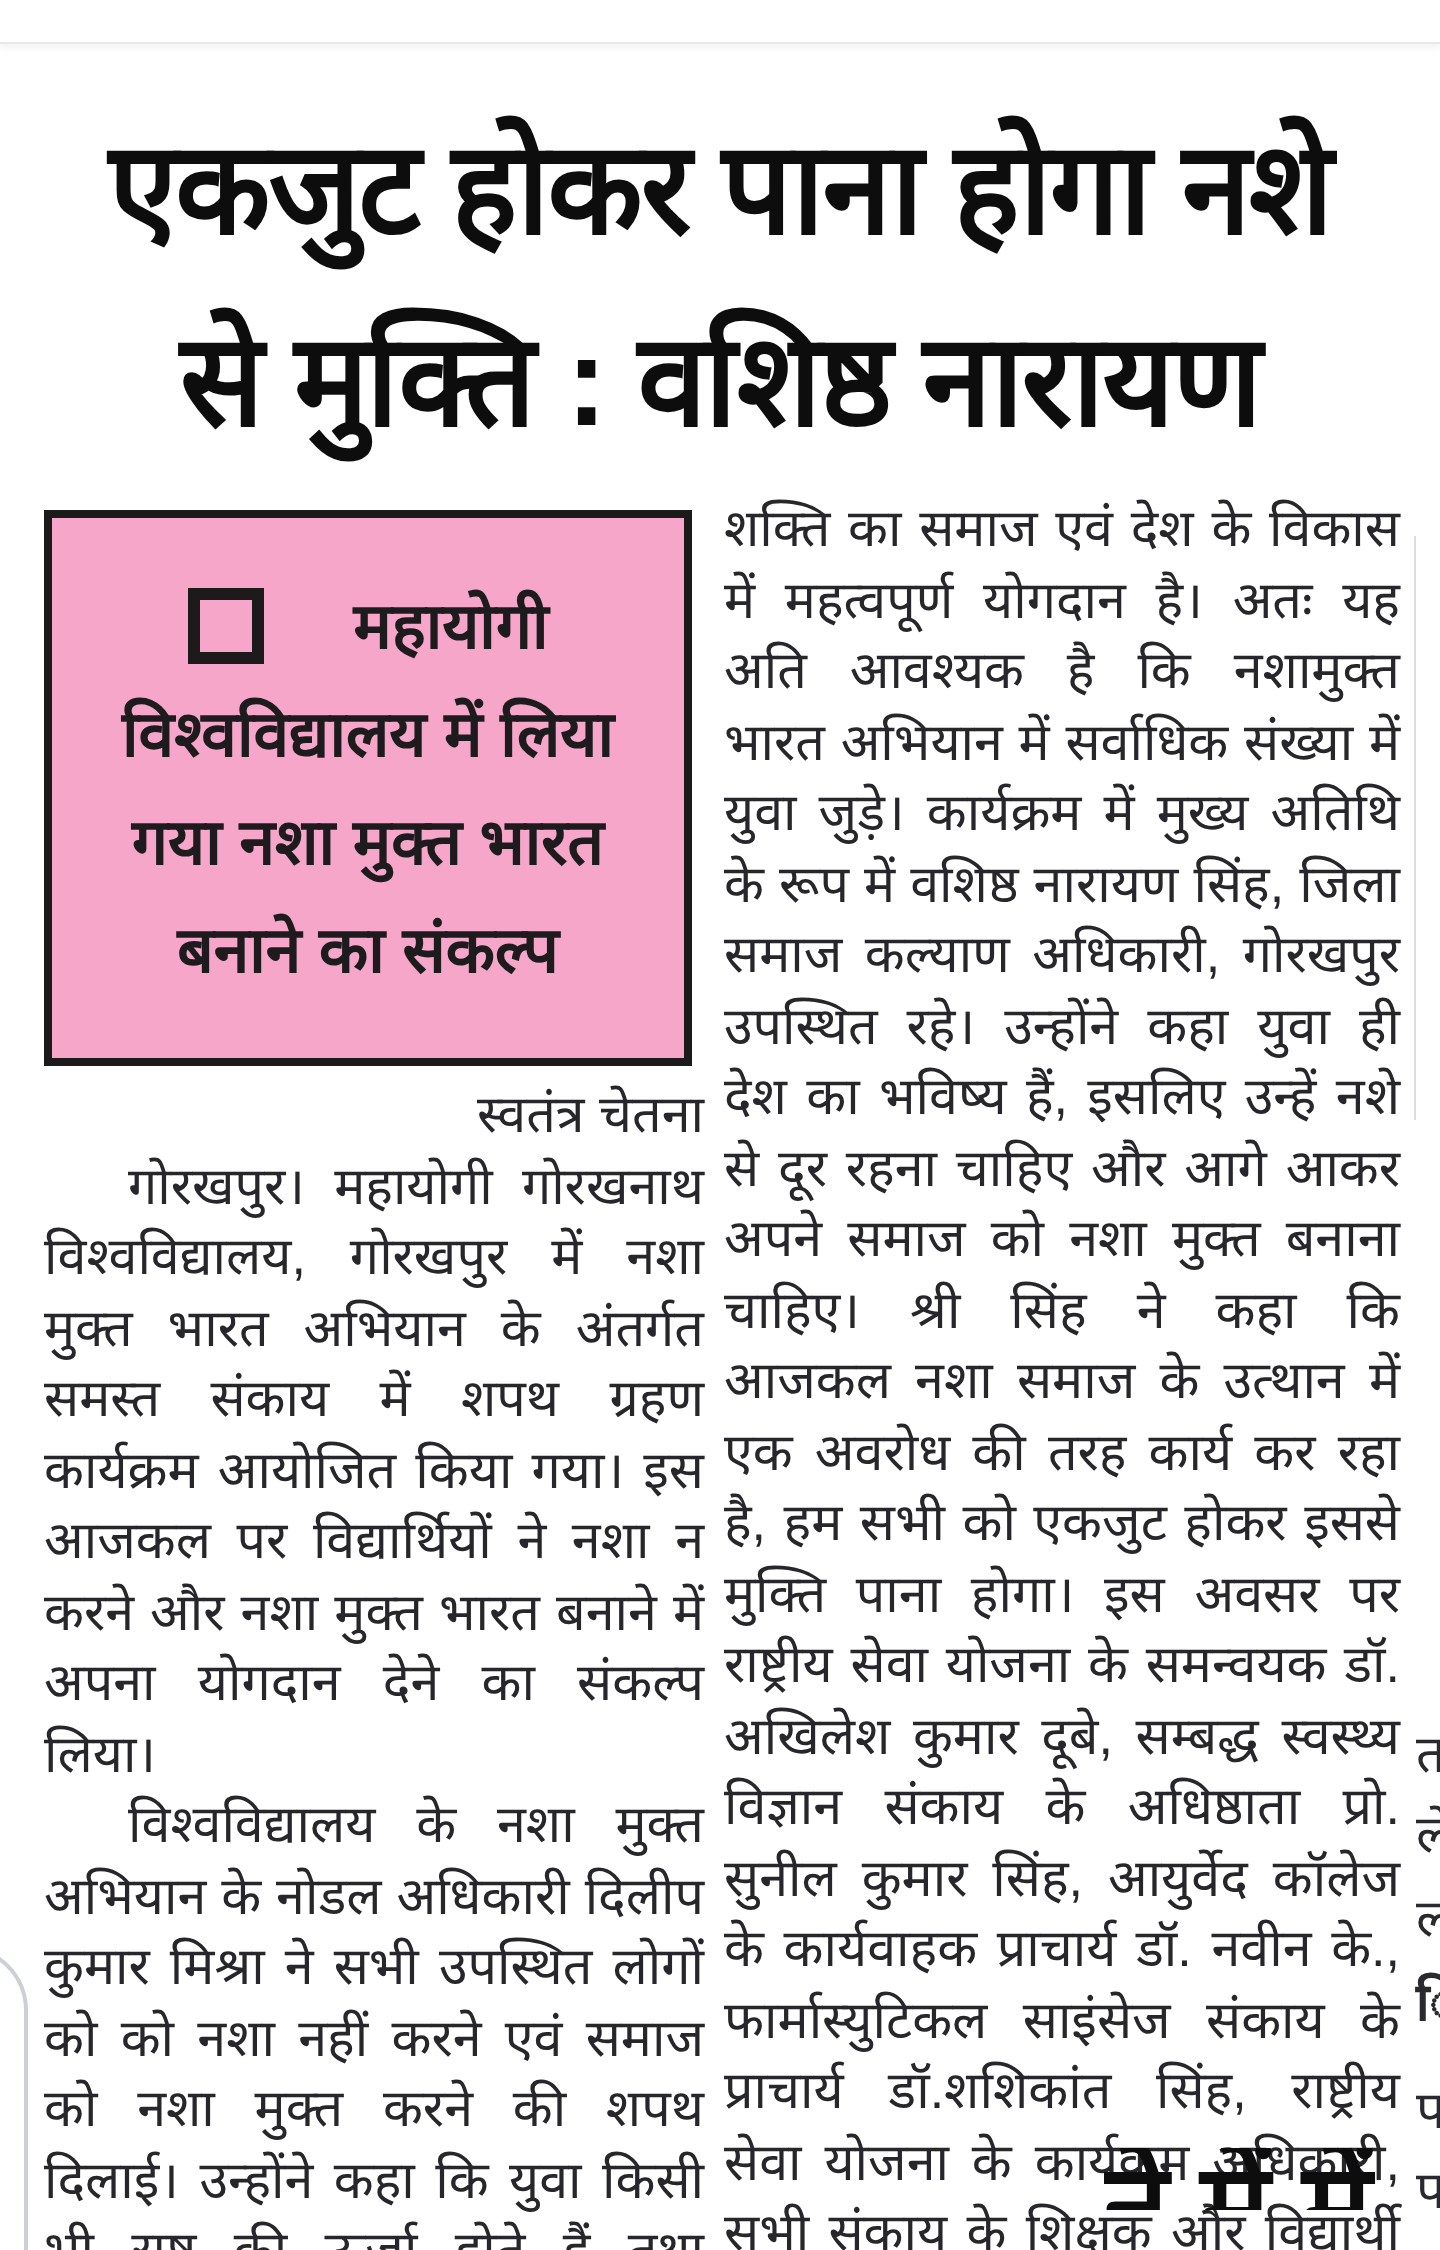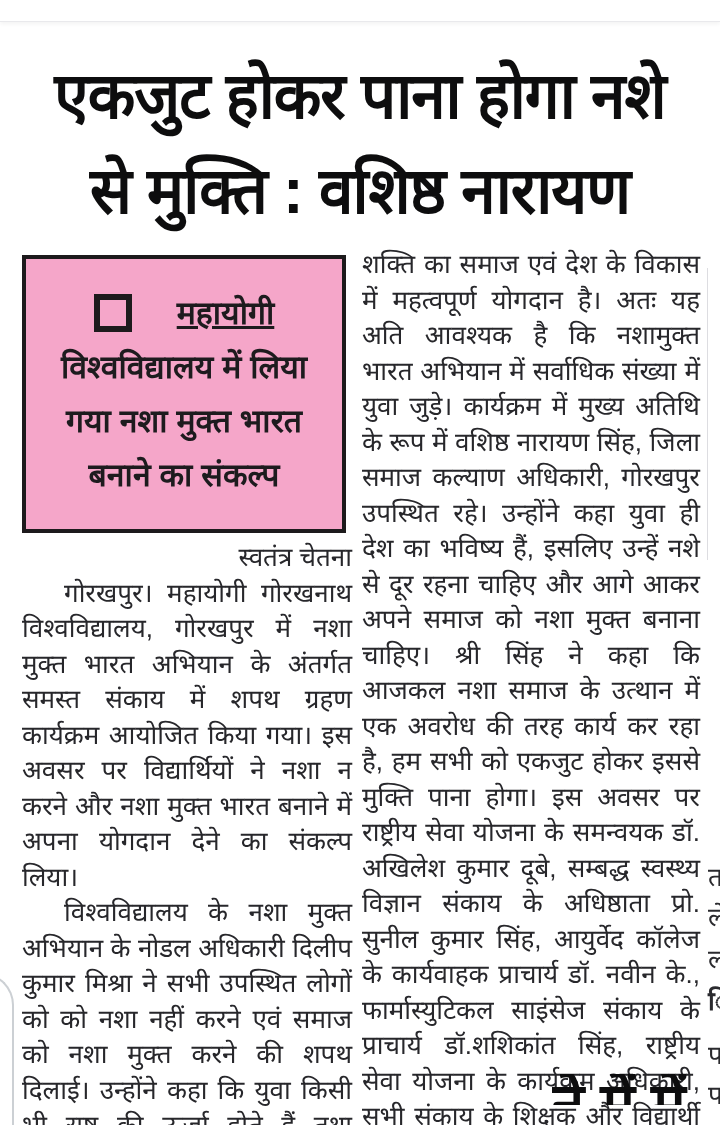--- a/index.html
+++ b/index.html
@@ -25,21 +25,21 @@
   .headline .hl-line{white-space:nowrap;}
   
   .highlight-box{
     position:absolute;left:22px;top:255px;width:316px;height:270px;
     background:#f5a6c9;border:4px solid #1d1a1c;
     display:flex;flex-direction:column;justify-content:center;
     text-align:center;font-weight:bold;color:#1d1b1e;
     font-size:32px;line-height:54px;
   }
   .hb-line{white-space:nowrap;}
-  .hb-first{display:flex;align-items:center;justify-content:center;gap:45px;text-decoration:underline;}
+  .hb-first{display:flex;align-items:center;justify-content:center;gap:45px;}
   .square-bullet{
     display:inline-block;width:26px;height:26px;
     border:6px solid #1d1a1c;background:transparent;
   }
   
   .col{
     position:absolute;font-size:26px;line-height:35.5px;
     text-align:justify;color:#27272b;
   }
   .col-left{left:22px;top:540px;width:330px;}
@@ -89,21 +89,21 @@
     <span class="square-bullet"></span>
     <span>महायोगी</span>
   </div>
   <div class="hb-line">विश्वविद्यालय में लिया</div>
   <div class="hb-line">गया नशा मुक्त भारत</div>
   <div class="hb-line">बनाने का संकल्प</div>
 </div>
 
 <div class="col col-left">
   <div class="byline">स्वतंत्र चेतना</div>
-  <p class="para">गोरखपुर। महायोगी गोरखनाथ विश्वविद्यालय, गोरखपुर में  नशा मुक्त भारत अभियान के अंतर्गत समस्त संकाय में शपथ ग्रहण कार्यक्रम आयोजित किया गया। इस अवसर पर विद्यार्थियों ने नशा न करने और नशा मुक्त भारत बनाने में अपना योगदान देने का संकल्प लिया।</p>
+  <p class="para">गोरखपुर। महायोगी गोरखनाथ विश्वविद्यालय, गोरखपुर में  नशा मुक्त भारत अभियान के अंतर्गत समस्त संकाय में शपथ ग्रहण कार्यक्रम आयोजित किया गया। इस आजकल पर विद्यार्थियों ने नशा न करने और नशा मुक्त भारत बनाने में अपना योगदान देने का संकल्प लिया।</p>
   <p class="para">विश्वविद्यालय के नशा मुक्त अभियान के  नोडल अधिकारी दिलीप कुमार मिश्रा ने सभी उपस्थित लोगों को को नशा नहीं करने एवं समाज को नशा मुक्त करने की शपथ दिलाई। उन्होंने कहा कि युवा किसी भी राष्ट्र की ऊर्जा होते हैं तथा युवाओं की</p>
 </div>
 
 <div class="col col-right">
   <p class="para-first">शक्ति का समाज एवं देश के विकास में महत्वपूर्ण योगदान है। अतः यह अति आवश्यक है कि नशामुक्त भारत अभियान में सर्वाधिक संख्या में युवा जुड़े। कार्यक्रम में मुख्य अतिथि के रूप में  वशिष्ठ नारायण सिंह, जिला समाज कल्याण अधिकारी, गोरखपुर उपस्थित रहे। उन्होंने कहा युवा ही देश का भविष्य हैं, इसलिए उन्हें नशे से दूर रहना चाहिए और आगे आकर अपने समाज को नशा मुक्त बनाना चाहिए। श्री सिंह ने कहा कि आजकल नशा समाज के उत्थान में एक अवरोध की तरह कार्य कर रहा है, हम सभी को एकजुट होकर इससे मुक्ति पाना होगा। इस अवसर पर राष्ट्रीय सेवा योजना के समन्वयक डॉ. अखिलेश कुमार दूबे, सम्बद्ध स्वस्थ्य विज्ञान संकाय के अधिष्ठाता  प्रो. सुनील कुमार सिंह,  आयुर्वेद कॉलेज के  कार्यवाहक प्राचार्य डॉ. नवीन के., फार्मास्युटिकल साइंसेज संकाय के प्राचार्य डॉ.शशिकांत सिंह, राष्ट्रीय सेवा योजना के कार्यक्रम अधिकारी, सभी संकाय के शिक्षक और विद्यार्थी उपस्थित रहे।</p>
 </div>
 
 <div class="column-rule"></div>
 
 <div class="edge-fragment" style="top:858px;">त</div>

